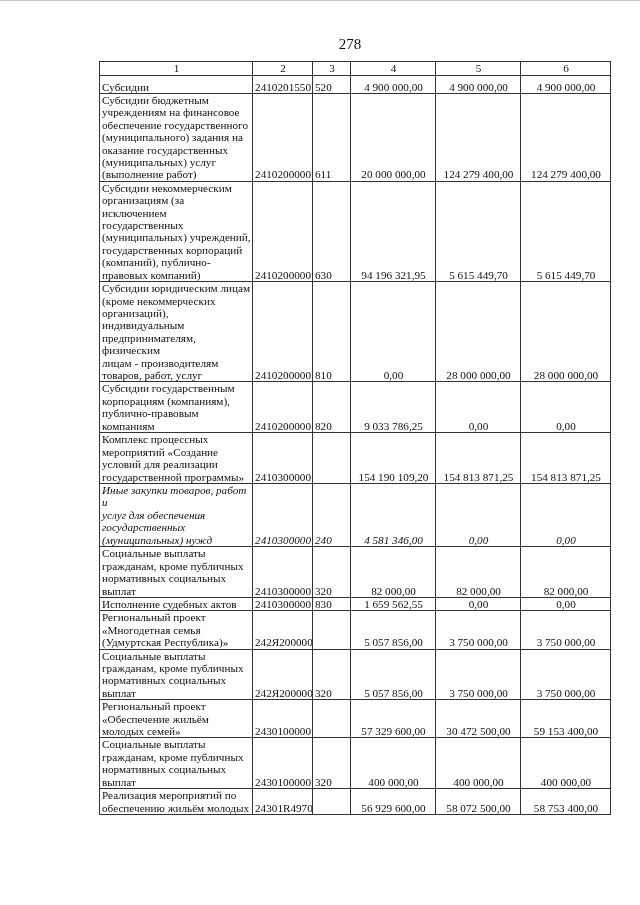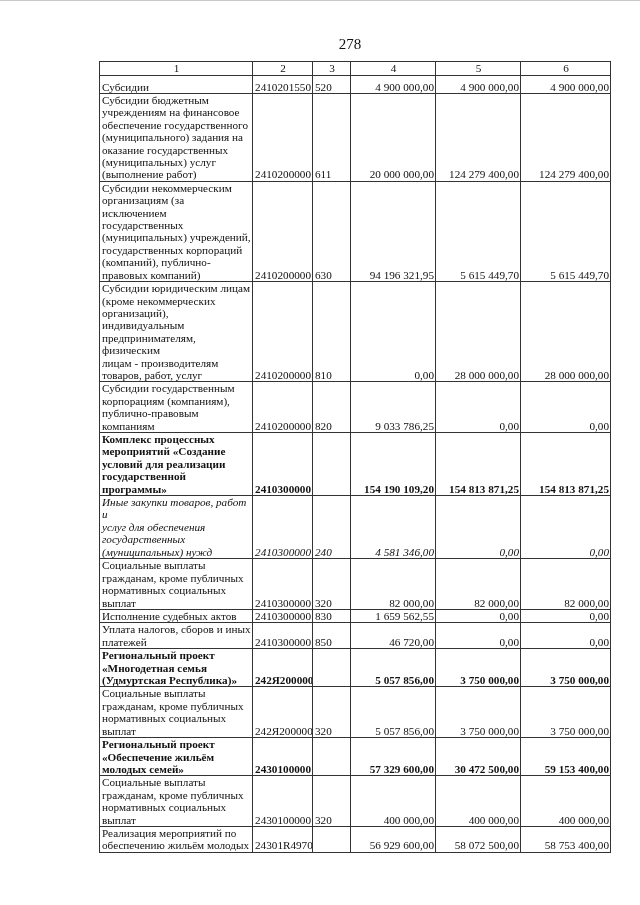--- a/index.html
+++ b/index.html
@@ -48,22 +48,22 @@
     font-weight: normal;
   }
   table.budget th {
     text-align: center;
     height: 13px;
     vertical-align: middle;
   }
   td.name { text-align: left; white-space: pre-line; }
   td.code { text-align: right; padding-left: 1px; }
   td.vr { text-align: left; padding-left: 8px; }
-  td.num { text-align: right; padding-right: 1px; }
-  tr.bold td { font-weight: bold; }
+  td.num { text-align: center; padding-right: 1px; }
+  tr.bold td { font-weight: normal; }
 </style>
 </head>
 <body>
 
 <div class="page-border-top"></div>
 
 <div class="page-number">278</div>
 
 <table class="budget">
   <colgroup>
@@ -178,29 +178,20 @@
         <td class="num">82 000,00</td>
       </tr>
       <tr style="height: 13px; margin-top: 44px;">
         <td class="name">Исполнение судебных актов</td>
         <td class="code">2410300000</td>
         <td class="vr">830</td>
         <td class="num">1 659 562,55</td>
         <td class="num">0,00</td>
         <td class="num">0,00</td>
       </tr>
-      <tr style="height: 25px;">
-        <td class="name">Уплата налогов, сборов и иных
-платежей</td>
-        <td class="code">2410300000</td>
-        <td class="vr">850</td>
-        <td class="num">46 720,00</td>
-        <td class="num">0,00</td>
-        <td class="num">0,00</td>
-      </tr>
       <tr class="bold" style="height: 37px;">
         <td class="name">Региональный проект
 «Многодетная семья
 (Удмуртская Республика)»</td>
         <td class="code">242Я200000</td>
         <td class="vr"></td>
         <td class="num">5 057 856,00</td>
         <td class="num">3 750 000,00</td>
         <td class="num">3 750 000,00</td>
       </tr>

